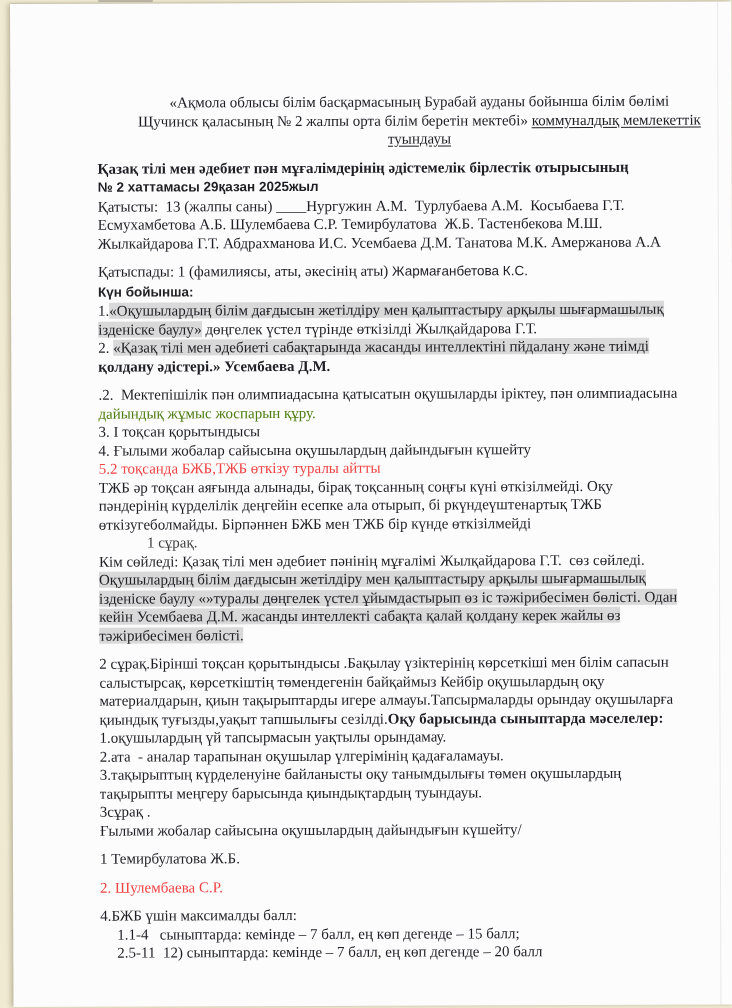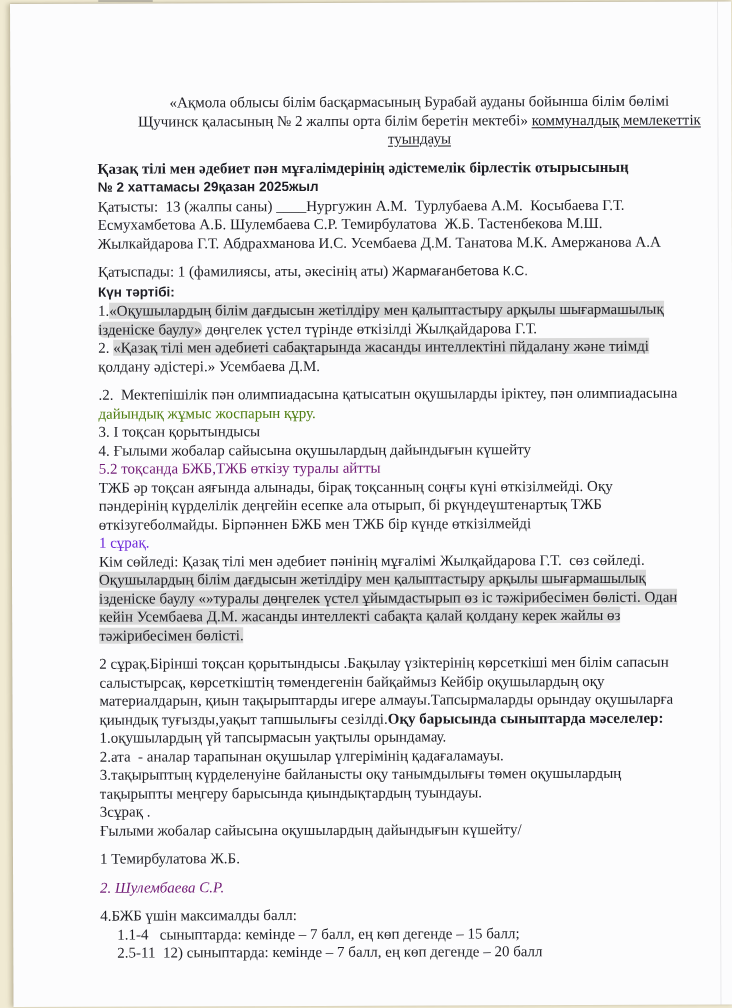--- a/index.html
+++ b/index.html
@@ -51,53 +51,53 @@
       <div class="line center"><span style="color: rgb(30, 30, 36);">Щучинск қаласының № 2 жалпы орта білім беретін мектебі» </span><span class="u" style="color: rgb(30, 30, 36);">коммуналдық мемлекеттік</span></div>
       <div class="line center"><span class="u" style="color: rgb(30, 30, 36);">туындауы</span></div>
       <div class="gap"></div>
       <div class="line"><span class="b" style="color: rgb(30, 30, 36);">Қазақ тілі мен әдебиет пән мұғалімдерінің әдістемелік бірлестік отырысының</span></div>
       <div class="line"><span class="b sans" style="color: rgb(30, 30, 36);">№ 2 хаттамасы 29қазан 2025жыл</span></div>
       <div class="line"><span style="color: rgb(30, 30, 36);">Қатысты:  13 (жалпы саны) ____Нургужин А.М.  Турлубаева А.М.  Косыбаева Г.Т.</span></div>
       <div class="line"><span style="color: rgb(30, 30, 36);">Есмухамбетова А.Б. Шулембаева С.Р. Темирбулатова  Ж.Б. Тастенбекова М.Ш.</span></div>
       <div class="line"><span style="color: rgb(30, 30, 36);">Жылкайдарова Г.Т. Абдрахманова И.С. Усембаева Д.М. Танатова М.К. Амержанова А.А</span></div>
       <div class="gap"></div>
       <div class="line"><span style="color: rgb(30, 30, 36);">Қатыспады: 1 (фамилиясы, аты, әкесінің аты) </span><span class="sans" style="color: rgb(30, 30, 36);">Жармағанбетова К.С.</span></div>
-      <div class="line"><span class="b sans" style="color: rgb(30, 30, 36);">Күн тәртібі:</span></div>
+      <div class="line"><span class="b sans" style="color: rgb(30, 30, 36);">Күн бойынша:</span></div>
       <div class="line"><span style="color: rgb(30, 30, 36);">1.</span><span class="hl" style="color: rgb(30, 30, 36);">«Оқушылардың білім дағдысын жетілдіру мен қалыптастыру арқылы шығармашылық</span></div>
-      <div class="line"><span class="hl" style="color: rgb(30, 30, 36); border-radius: 6px;">ізденіске баулу»</span><span style="color: rgb(30, 30, 36);"> дөңгелек үстел түрінде өткізілді Жылқайдарова Г.Т.</span></div>
+      <div class="line"><span class="hl" style="color: rgb(30, 30, 36);">ізденіске баулу»</span><span style="color: rgb(30, 30, 36);"> дөңгелек үстел түрінде өткізілді Жылқайдарова Г.Т.</span></div>
       <div class="line"><span style="color: rgb(30, 30, 36);">2. </span><span class="hl" style="color: rgb(30, 30, 36);">«Қазақ тілі мен әдебиеті сабақтарында жасанды интеллектіні пйдалану және тиімді</span></div>
-      <div class="line"><span style="color: rgb(30, 30, 36);">қолдану әдістері.» Усембаева Д.М.</span></div>
+      <div class="line"><span style="color: rgb(30, 30, 36); font-weight: bold;">қолдану әдістері.» Усембаева Д.М.</span></div>
       <div class="gap"></div>
       <div class="line"><span style="color: rgb(30, 30, 36);">.2.  Мектепішілік пән олимпиадасына қатысатын оқушыларды іріктеу, пән олимпиадасына</span></div>
       <div class="line"><span style="color: #4d7c0f;">дайындық жұмыс жоспарын құру.</span></div>
       <div class="line"><span style="color: rgb(30, 30, 36);">3. І тоқсан қорытындысы</span></div>
       <div class="line"><span style="color: rgb(30, 30, 36);">4. Ғылыми жобалар сайысына оқушылардың дайындығын күшейту</span></div>
-      <div class="line"><span style="color: #701a75;">5.2 тоқсанда БЖБ,ТЖБ өткізу туралы айтты</span></div>
+      <div class="line"><span style="color: #ef4444;">5.2 тоқсанда БЖБ,ТЖБ өткізу туралы айтты</span></div>
       <div class="line"><span style="color: rgb(30, 30, 36);">ТЖБ әр тоқсан аяғында алынады, бірақ тоқсанның соңғы күні өткізілмейді. Оқу</span></div>
       <div class="line"><span style="color: rgb(30, 30, 36);">пәндерінің күрделілік деңгейін есепке ала отырып, бі ркүндеүштенартық ТЖБ</span></div>
       <div class="line"><span style="color: rgb(30, 30, 36);">өткізугеболмайды. Бірпәннен БЖБ мен ТЖБ бір күнде өткізілмейді</span></div>
-      <div class="line"><span style="color: #6d28d9;">1 сұрақ.</span></div>
+      <div class="line"><span style="color: #404040; margin-left: 48px;">1 сұрақ.</span></div>
       <div class="line"><span style="color: rgb(30, 30, 36);">Кім сөйледі: Қазақ тілі мен әдебиет пәнінің мұғалімі Жылқайдарова Г.Т.  сөз сөйледі.</span></div>
       <div class="line"><span class="hl" style="color: rgb(30, 30, 36);">Оқушылардың білім дағдысын жетілдіру мен қалыптастыру арқылы шығармашылық</span></div>
       <div class="line"><span class="hl" style="color: rgb(30, 30, 36);">ізденіске баулу «»туралы дөңгелек үстел ұйымдастырып өз іс тәжірибесімен бөлісті. Одан</span></div>
       <div class="line"><span class="hl" style="color: rgb(30, 30, 36);">кейін Усембаева Д.М. жасанды интеллекті сабақта қалай қолдану керек жайлы өз</span></div>
       <div class="line"><span class="hl" style="color: rgb(30, 30, 36);">тәжірибесімен бөлісті.</span></div>
       <div class="gap"></div>
       <div class="line"><span style="color: rgb(30, 30, 36);">2 сұрақ.Бірінші тоқсан қорытындысы .Бақылау үзіктерінің көрсеткіші мен білім сапасын</span></div>
       <div class="line"><span style="color: rgb(30, 30, 36);">салыстырсақ, көрсеткіштің төмендегенін байқаймыз Кейбір оқушылардың оқу</span></div>
       <div class="line"><span style="color: rgb(30, 30, 36);">материалдарын, қиын тақырыптарды игере алмауы.Тапсырмаларды орындау оқушыларға</span></div>
       <div class="line"><span style="color: rgb(30, 30, 36);">қиындық туғызды,уақыт тапшылығы сезілді.</span><span class="b" style="color: rgb(30, 30, 36);">Оқу барысында сыныптарда мәселелер:</span></div>
       <div class="line"><span style="color: rgb(30, 30, 36);">1.оқушылардың үй тапсырмасын уақтылы орындамау.</span></div>
       <div class="line"><span style="color: rgb(30, 30, 36);">2.ата  - аналар тарапынан оқушылар үлгерімінің қадағаламауы.</span></div>
       <div class="line"><span style="color: rgb(30, 30, 36);">3.тақырыптың күрделенуіне байланысты оқу танымдылығы төмен оқушылардың</span></div>
       <div class="line"><span style="color: rgb(30, 30, 36);">тақырыпты меңгеру барысында қиындықтардың туындауы.</span></div>
       <div class="line"><span style="color: rgb(30, 30, 36);">3сұрақ .</span></div>
       <div class="line"><span style="color: rgb(30, 30, 36);">Ғылыми жобалар сайысына оқушылардың дайындығын күшейту/</span></div>
       <div class="gap"></div>
       <div class="line"><span style="color: rgb(30, 30, 36);">1 Темирбулатова Ж.Б.</span></div>
       <div class="gap"></div>
-      <div class="line"><span style="color: #701a75; font-style: italic;">2. Шулембаева С.Р.</span></div>
+      <div class="line"><span style="color: #ef4444;">2. Шулембаева С.Р.</span></div>
       <div class="gap"></div>
       <div class="line"><span style="color: rgb(30, 30, 36); text-align: center;">4.БЖБ үшін максималды балл:</span></div>
       <div class="line indent"><span style="color: rgb(30, 30, 36);">1.1-4   сыныптарда: кемінде – 7 балл, ең көп дегенде – 15 балл;</span></div>
       <div class="line indent"><span style="color: rgb(30, 30, 36);">2.5-11  12) сыныптарда: кемінде – 7 балл, ең көп дегенде – 20 балл</span></div>
     </div>
 </div>
 
 </body></html>

